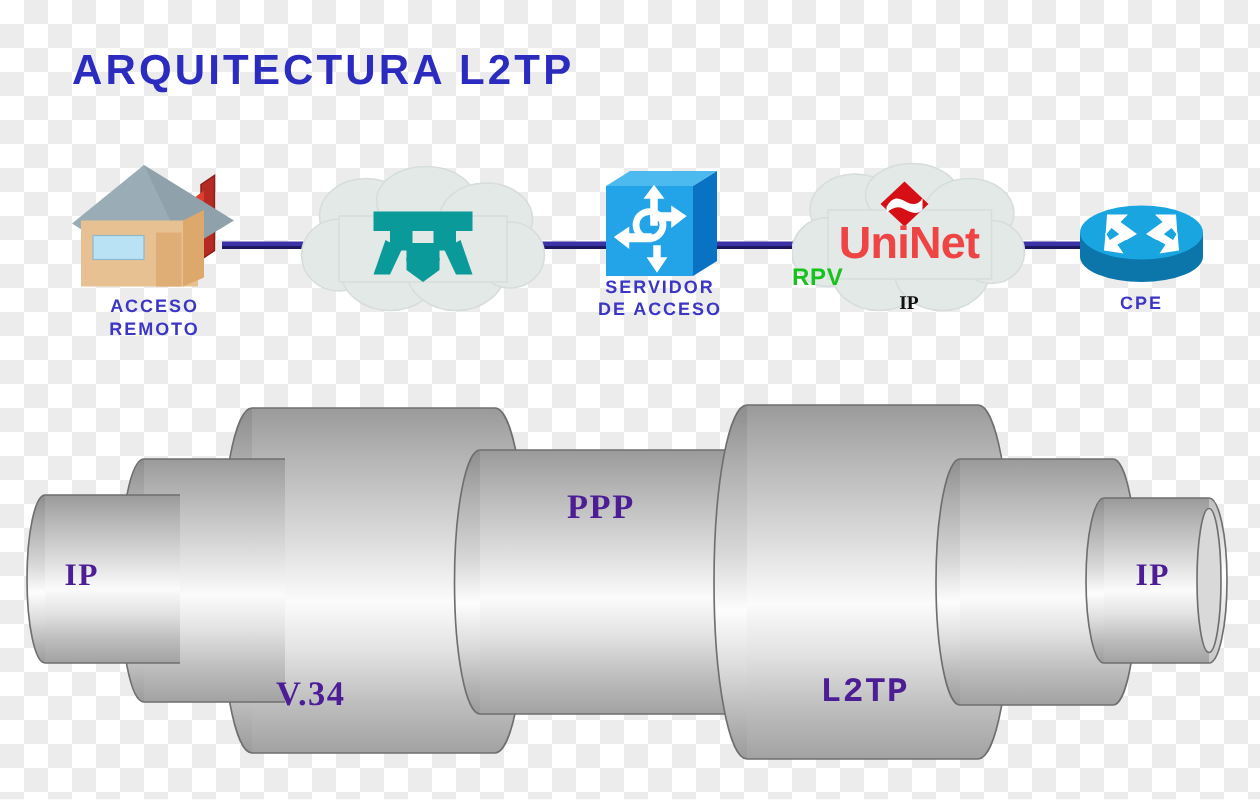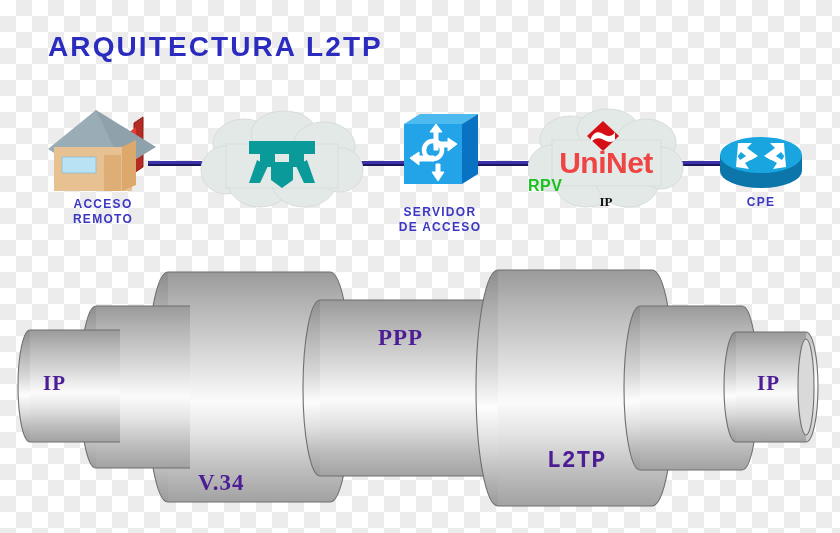--- a/index.html
+++ b/index.html
@@ -144,21 +144,21 @@
       <polygon points="36,52 40,52 40,60 44,60 38,69 32,60 36,60"></polygon>
 
       <polygon points="10,46 19,40 19,44 34,44 34,49 19,49 19,53"></polygon>
 
       <polygon points="57,32 48,26 48,30 37,30 37,35 48,35 48,39"></polygon>
 
       <rect x="34" y="30" width="4" height="8"></rect>
     </g>
     <circle cx="33" cy="38" r="9" fill="none" stroke="#ffffff" stroke-width="4.5"></circle>
   </svg>
-  <div class="node-label" style="left:-34px;top:93px;width:148px;">SERVIDOR
+  <div class="node-label" style="left:-34px;top:72px;width:148px;">SERVIDOR
 DE ACCESO</div>
 </div>
 
 <div class="node" id="uninet" style="left:528px;top:108px;">
   <svg class="cloud-svg" width="156" height="102" viewBox="0 0 156 102">
     <g fill="#e2e9e7" stroke="#d6ddda" stroke-width="1">
       <ellipse cx="42" cy="32" rx="30" ry="24"></ellipse>
       <ellipse cx="80" cy="22" rx="31" ry="21"></ellipse>
       <ellipse cx="118" cy="34" rx="30" ry="23"></ellipse>
       <ellipse cx="24" cy="60" rx="24" ry="23"></ellipse>
@@ -273,17 +273,17 @@
         <path d="M806,92 A12,55 0 0 1 806,202" fill="url(#rimGrad)" stroke="#6f6f6f"></path>
         <ellipse cx="806" cy="147" rx="8" ry="48" fill="#d9d9d9" stroke="#6f6f6f"></ellipse>
         <path d="M736,92 L806,92 M736,202 L806,202" stroke="#6f6f6f" fill="none"></path>
       </g>
 
     </g>
   </svg>
 
   
   <div class="cyl-label" style="left:43px;top:131px;font-size:21px;">IP</div>
-  <div class="cyl-label" style="left:198px;top:210px;font-size:23px;margin-top:20px;">V.34</div>
+  <div class="cyl-label" style="left:184px;top:210px;font-size:23px;">V.34</div>
   <div class="cyl-label" style="left:378px;top:85px;font-size:23px;">PPP</div>
   <div class="cyl-label" style="left:547px;top:208px;font-size:23px;font-family:Liberation Mono, monospace;">L2TP</div>
   <div class="cyl-label" style="left:757px;top:131px;font-size:21px;">IP</div>
 </div>
 
 </body></html>

